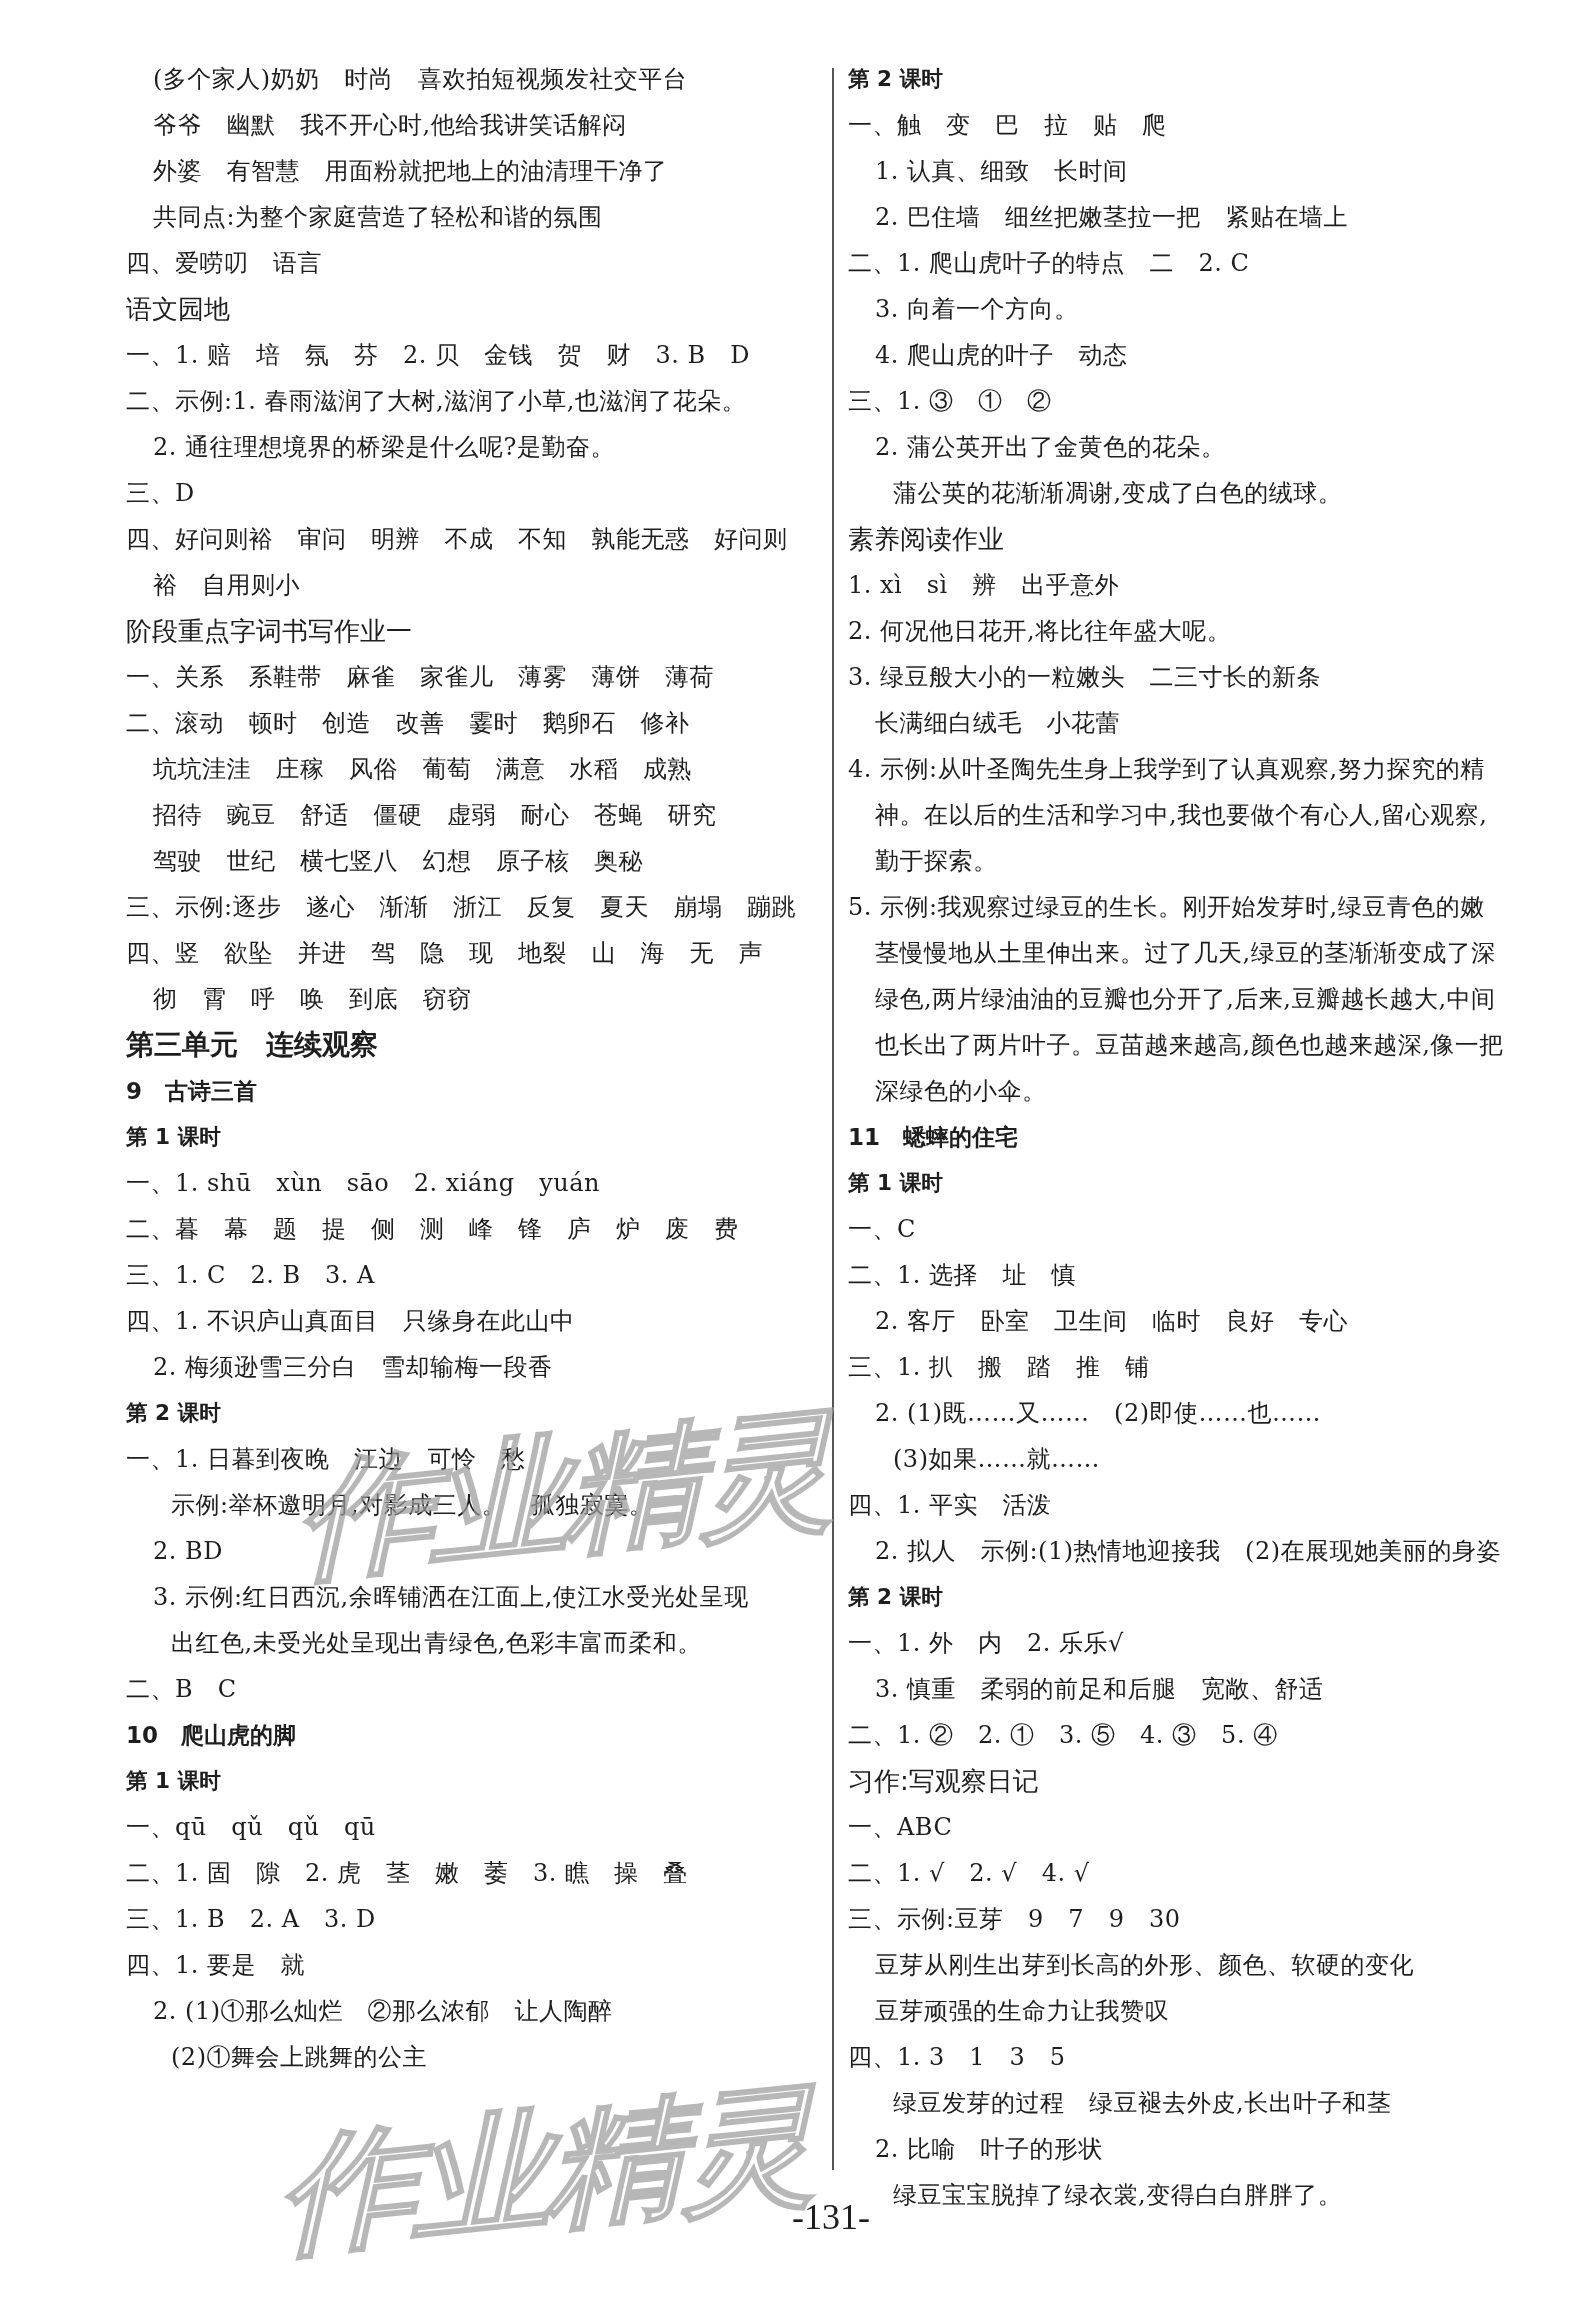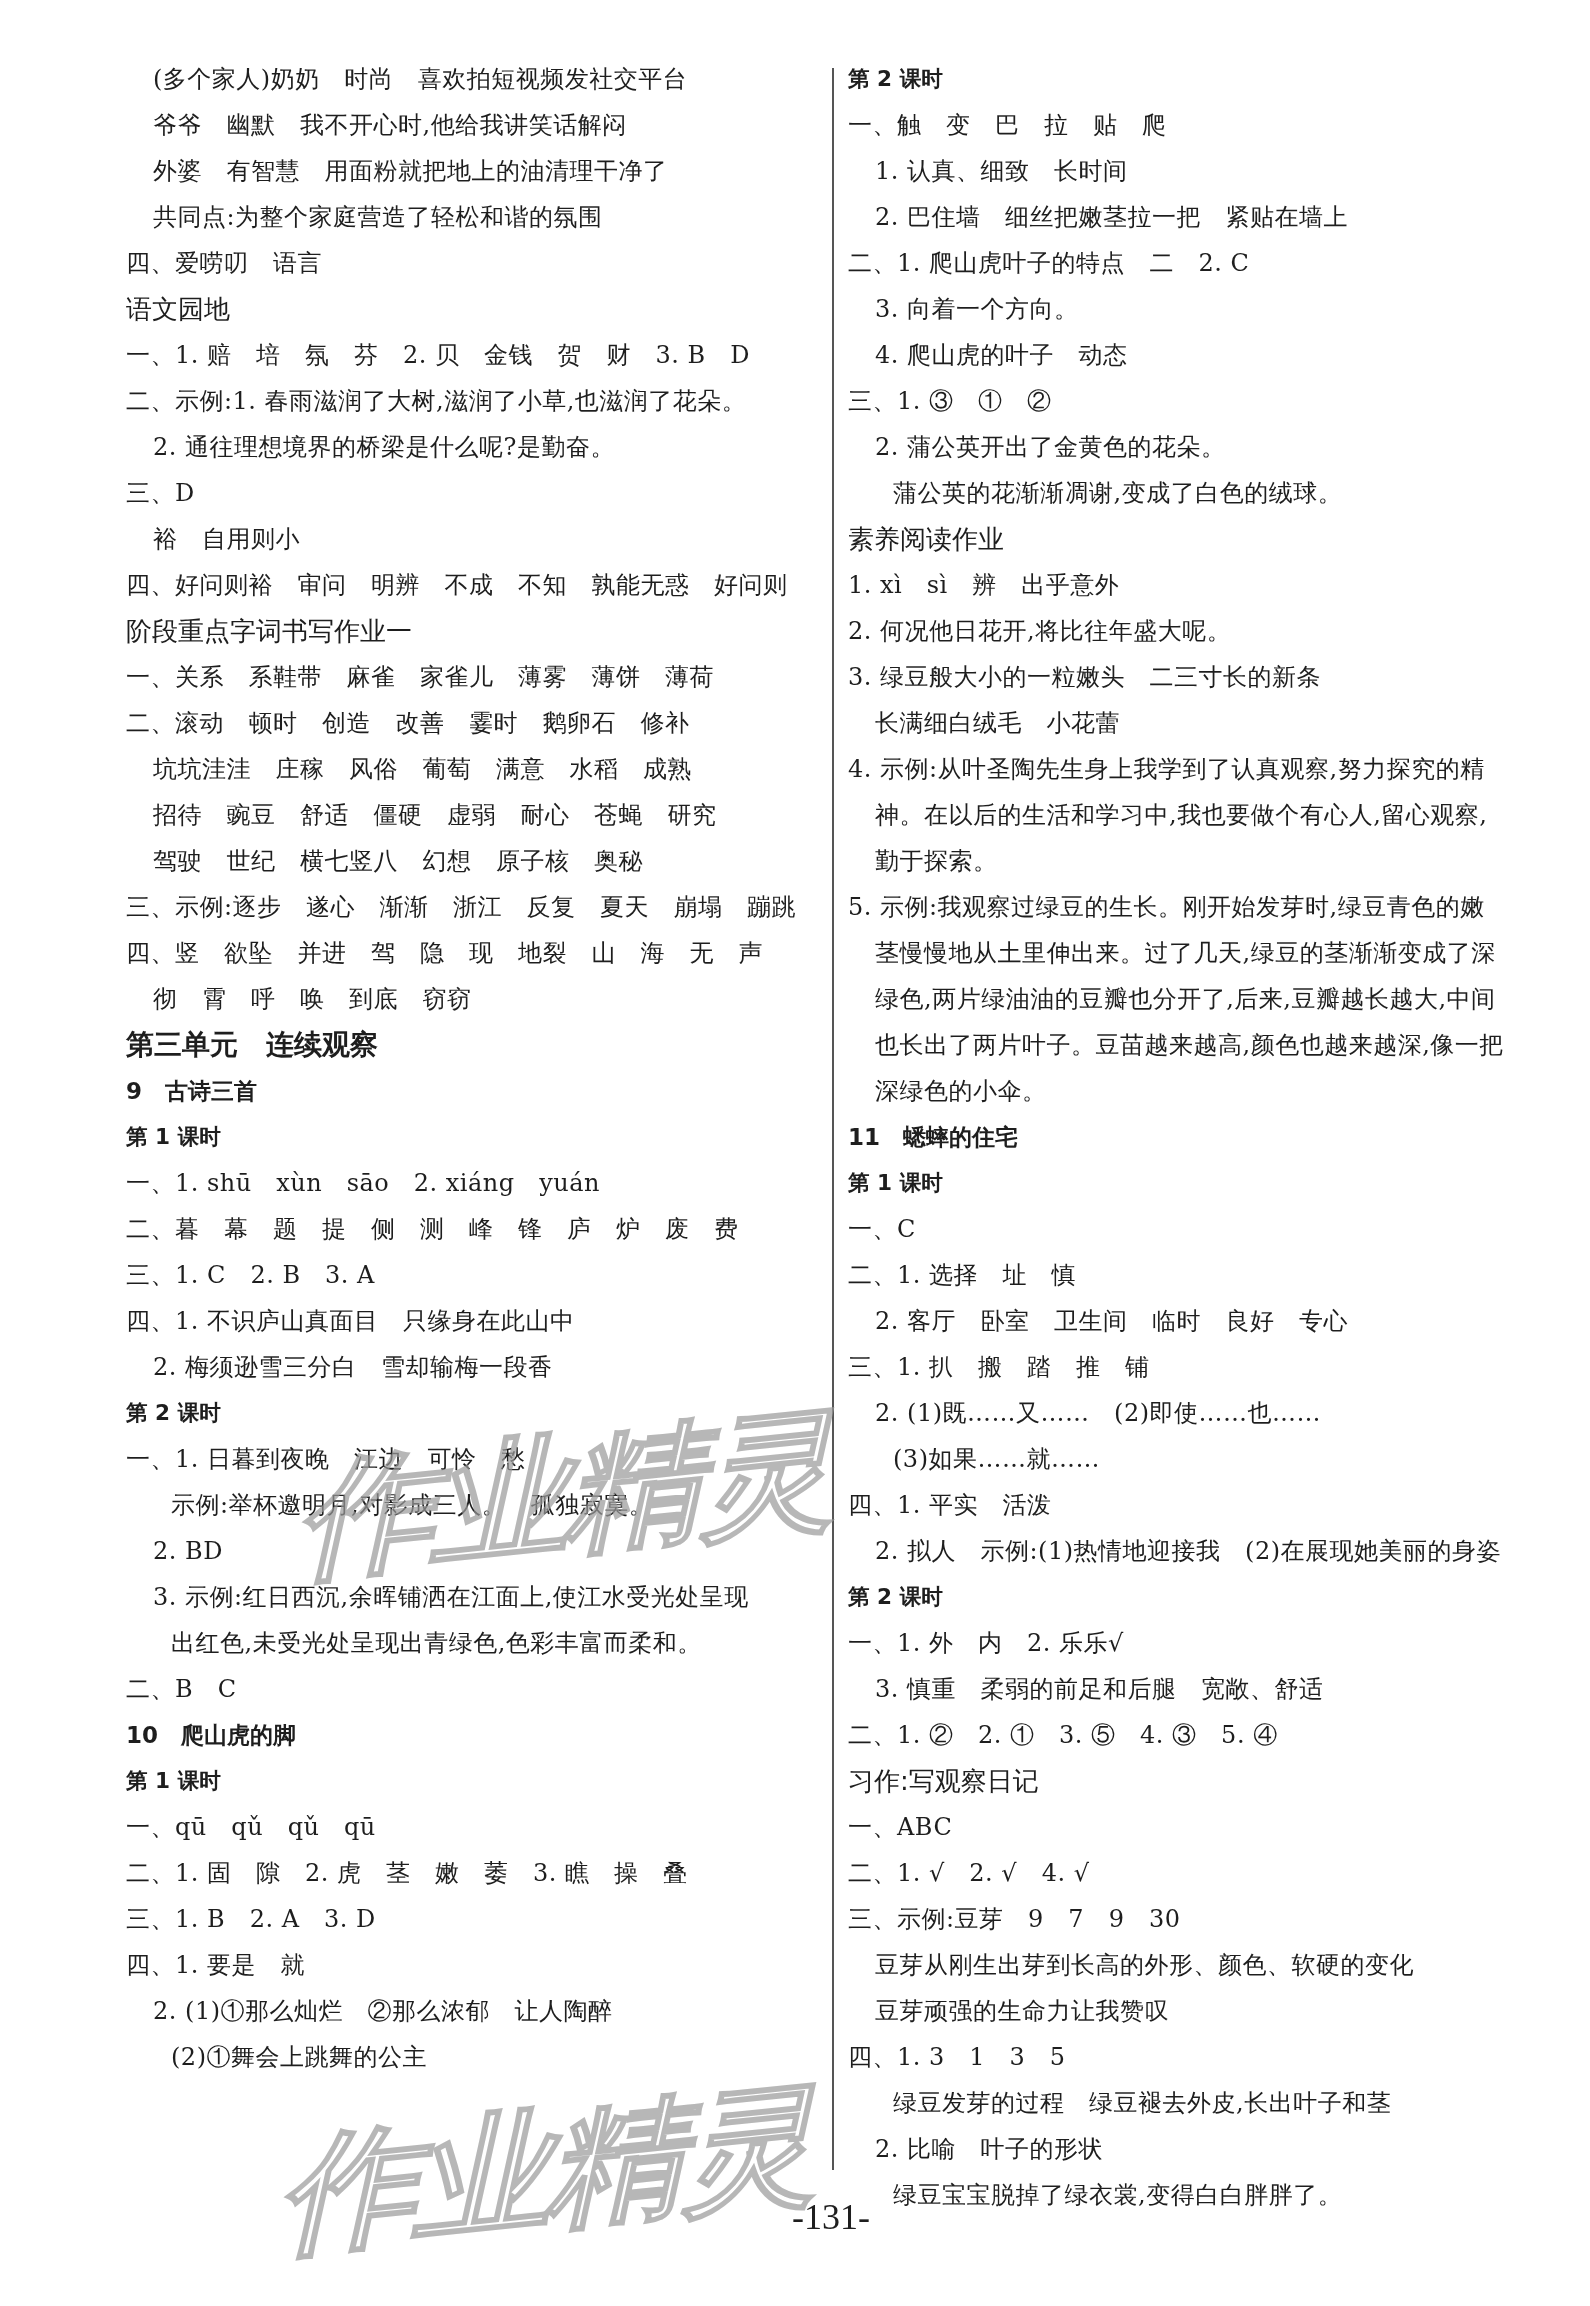--- a/index.html
+++ b/index.html
@@ -52,22 +52,22 @@
       <div class="line indent1">(多个家人)奶奶　时尚　喜欢拍短视频发社交平台</div>
       <div class="line indent1">爷爷　幽默　我不开心时,他给我讲笑话解闷</div>
       <div class="line indent1">外婆　有智慧　用面粉就把地上的油清理干净了</div>
       <div class="line indent1">共同点:为整个家庭营造了轻松和谐的氛围</div>
       <div class="line ">四、爱唠叨　语言</div>
       <div class="h-section ">语文园地</div>
       <div class="line ">一、1. 赔　培　氛　芬　2. 贝　金钱　贺　财　3. B　D</div>
       <div class="line ">二、示例:1. 春雨滋润了大树,滋润了小草,也滋润了花朵。</div>
       <div class="line indent1">2. 通往理想境界的桥梁是什么呢?是勤奋。</div>
       <div class="line ">三、D</div>
+      <div class="line ">四、好问则裕　审问　明辨　不成　不知　孰能无惑　好问则</div>
       <div class="line indent1">裕　自用则小</div>
-      <div class="line ">四、好问则裕　审问　明辨　不成　不知　孰能无惑　好问则</div>
       <div class="h-section ">阶段重点字词书写作业一</div>
       <div class="line ">一、关系　系鞋带　麻雀　家雀儿　薄雾　薄饼　薄荷</div>
       <div class="line ">二、滚动　顿时　创造　改善　霎时　鹅卵石　修补</div>
       <div class="line indent1">坑坑洼洼　庄稼　风俗　葡萄　满意　水稻　成熟</div>
       <div class="line indent1">招待　豌豆　舒适　僵硬　虚弱　耐心　苍蝇　研究</div>
       <div class="line indent1">驾驶　世纪　横七竖八　幻想　原子核　奥秘</div>
       <div class="line ">三、示例:逐步　遂心　渐渐　浙江　反复　夏天　崩塌　蹦跳</div>
       <div class="line ">四、竖　欲坠　并进　驾　隐　现　地裂　山　海　无　声</div>
       <div class="line indent1">彻　霄　呼　唤　到底　窃窃</div>
       <div class="h-section h-unit">第三单元　连续观察</div>

